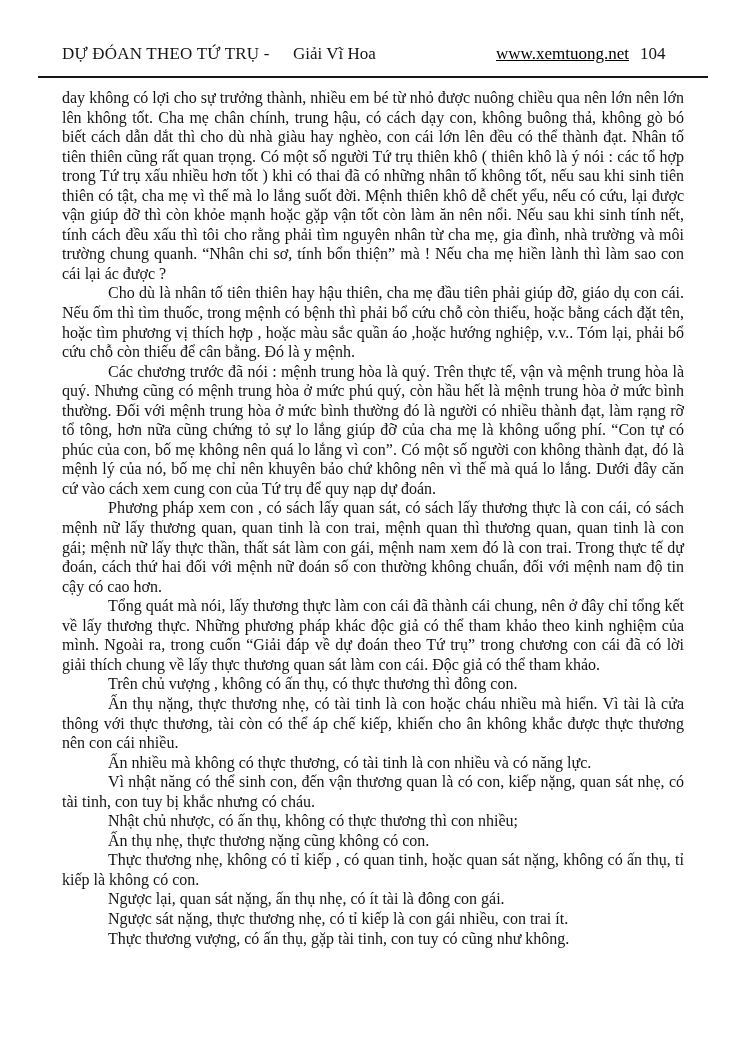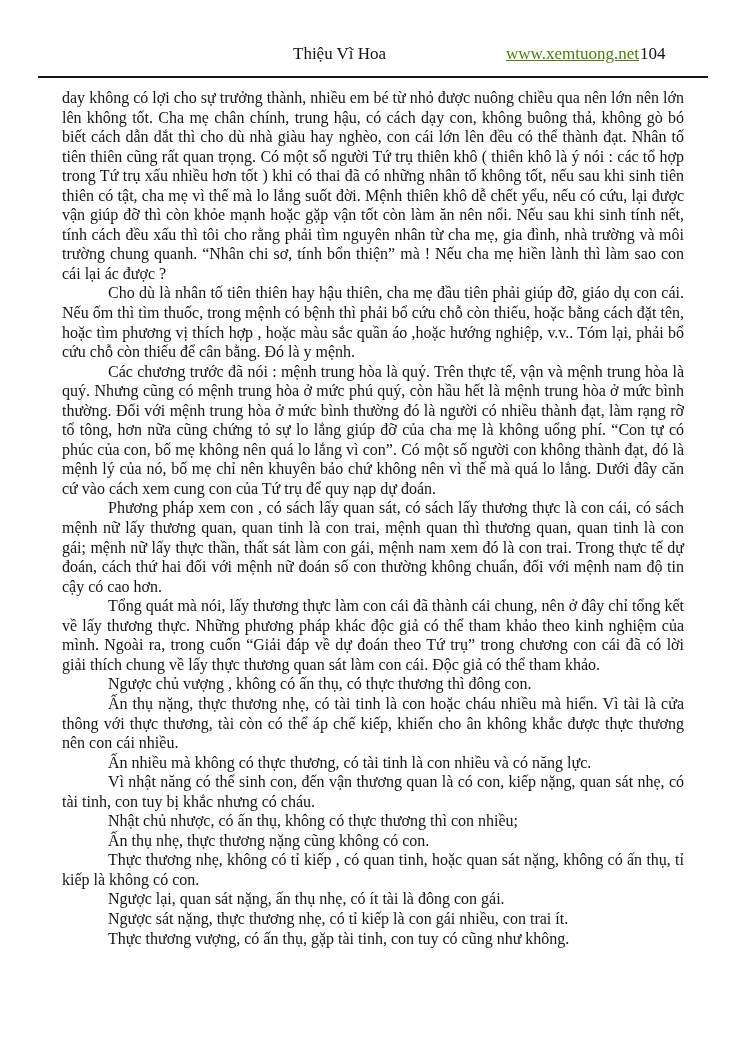--- a/index.html
+++ b/index.html
@@ -20,21 +20,21 @@
   .header {
     position: absolute;
     top: 44px;
     left: 62px;
     width: 620px;
     height: 24px;
     font-size: 17px;
   }
   .header .title   { position: absolute; left: 0; white-space: nowrap; letter-spacing: 0.2px; }
   .header .author  { position: absolute; left: 231px; white-space: nowrap; }
-  .header .url     { position: absolute; left: 444px; white-space: nowrap; text-decoration: underline; color: #4d7c0f; }
+  .header .url     { position: absolute; left: 434px; white-space: nowrap; text-decoration: underline; color: #000000; }
   .header .pagenum { position: absolute; left: 578px; white-space: nowrap; text-align: center; }
   .rule {
     position: absolute;
     top: 76px;
     left: 38px;
     width: 670px;
     height: 2px;
     background: #161616;
   }
   .body-text {
@@ -54,34 +54,35 @@
   .body-text p.no-indent {
     text-indent: 0;
   }
 </style>
 </head>
 <body>
 
 <div class="page">
 
   <div class="header">
-    <span class="author">Thiệu Vĩ  Hoa</span>
+    <span class="title">DỰ ĐÓAN THEO TỨ TRỤ -</span>
+    <span class="author">Giải Vĩ  Hoa</span>
     <span class="url">www.xemtuong.net</span>
     <span class="pagenum">104</span>
   </div>
 
   <div class="rule"></div>
 
   <div class="body-text">
     <p class="no-indent">day không có lợi cho sự trưởng thành, nhiều em bé từ nhỏ được nuông chiều qua nên lớn nên lớn lên  không tốt. Cha mẹ chân chính, trung hậu, có cách dạy con, không buông thả, không gò bó biết cách dẫn dắt thì cho dù nhà giàu hay nghèo, con cái lớn lên đều có thể thành đạt. Nhân tố tiên thiên cũng rất quan trọng. Có một số người Tứ trụ thiên khô ( thiên khô là ý nói : các tổ hợp trong Tứ trụ xấu nhiều hơn tốt ) khi có thai đã có những nhân tố không tốt, nếu sau khi sinh tiên thiên có tật, cha mẹ vì thế  mà lo lắng suốt đời. Mệnh thiên khô dễ chết yểu, nếu có cứu, lại được vận giúp đỡ thì còn khỏe mạnh hoặc gặp vận tốt còn làm  ăn nên nổi. Nếu sau khi sinh tính nết, tính cách đều xấu thì tôi cho rằng phải tìm nguyên nhân từ cha mẹ, gia đình, nhà trường và môi trường chung quanh. “Nhân chi sơ, tính bổn thiện” mà ! Nếu cha mẹ hiền lành thì làm sao con cái lại ác được ?</p>
     <p>Cho dù là nhân tố tiên thiên hay hậu thiên, cha mẹ đầu tiên phải giúp đỡ, giáo dụ con cái. Nếu ốm thì tìm thuốc, trong mệnh có bệnh thì phải bổ cứu chỗ còn thiếu, hoặc bằng cách đặt tên,  hoặc tìm phương vị thích hợp , hoặc màu sắc quần áo ,hoặc hướng nghiệp, v.v.. Tóm lại, phải bổ cứu chỗ còn  thiếu để cân bằng. Đó là y mệnh.</p>
     <p>Các chương trước đã nói : mệnh trung hòa là quý. Trên thực tế, vận và mệnh trung hòa là quý. Nhưng  cũng có mệnh trung hòa ở mức phú quý, còn hầu hết là mệnh trung hòa ở mức bình thường. Đối với mệnh trung hòa ở mức bình thường đó là người có nhiều thành đạt, làm rạng rỡ tổ tông, hơn nữa cũng chứng tỏ sự lo lắng giúp đỡ của cha mẹ là không uổng phí. “Con tự có phúc của con, bố mẹ không nên  quá lo lắng vì con”. Có một số người  con không thành đạt, đó là mệnh lý của nó, bố mẹ chỉ nên khuyên bảo chứ không nên vì thế mà quá lo lắng. Dưới đây căn cứ vào cách xem cung con của Tứ trụ để quy nạp dự đoán.</p>
     <p>Phương pháp xem con , có sách lấy quan sát, có sách lấy thương thực là con cái, có sách mệnh nữ lấy thương quan,  quan tinh là con trai, mệnh quan thì thương quan, quan tinh là con gái; mệnh nữ lấy thực thần, thất sát làm con gái, mệnh nam xem đó là con trai. Trong thực tế dự đoán, cách thứ hai đối với mệnh nữ đoán số con thường không chuẩn, đối với mệnh nam độ tin cậy có cao hơn.</p>
     <p>Tổng quát mà nói, lấy thương thực làm con cái đã thành cái chung, nên ở đây chỉ tổng kết về lấy thương thực. Những phương pháp khác độc giả có thể tham khảo theo kinh nghiệm của mình. Ngoài ra, trong cuốn “Giải đáp về dự đoán theo Tứ trụ” trong chương con cái đã có lời giải thích chung về lấy thực thương quan sát làm con cái. Độc giả có thể tham khảo.</p>
-    <p>Ngược chủ vượng , không có ấn thụ, có thực thương thì đông con.</p>
+    <p>Trên chủ vượng , không có ấn thụ, có thực thương thì đông con.</p>
     <p>Ấn thụ nặng, thực thương nhẹ, có tài tinh là con hoặc cháu nhiều mà hiển. Vì tài là cửa thông với thực thương, tài còn có thể áp chế kiếp, khiến cho ân không khắc được thực thương nên con cái nhiều.</p>
     <p>Ấn nhiều mà không có thực thương, có tài tinh là con nhiều và có năng lực.</p>
     <p>Vì nhật năng có thể sinh con, đến vận thương quan là có con, kiếp nặng, quan sát nhẹ, có tài tinh, con tuy bị khắc nhưng có cháu.</p>
     <p>Nhật chủ nhược, có ấn thụ, không có thực thương thì con nhiều;</p>
     <p>Ấn thụ nhẹ, thực thương nặng cũng không có con.</p>
     <p>Thực thương nhẹ, không có tỉ kiếp , có quan tinh, hoặc quan sát nặng, không có ấn thụ, tỉ kiếp là không có con.</p>
     <p>Ngược lại, quan sát nặng, ấn thụ nhẹ, có ít tài là đông con gái.</p>
     <p>Ngược sát nặng, thực thương nhẹ, có tỉ kiếp  là con gái nhiều, con trai ít.</p>
     <p>Thực thương vượng, có ấn thụ, gặp tài tinh, con tuy có cũng như không.</p>
   </div>

